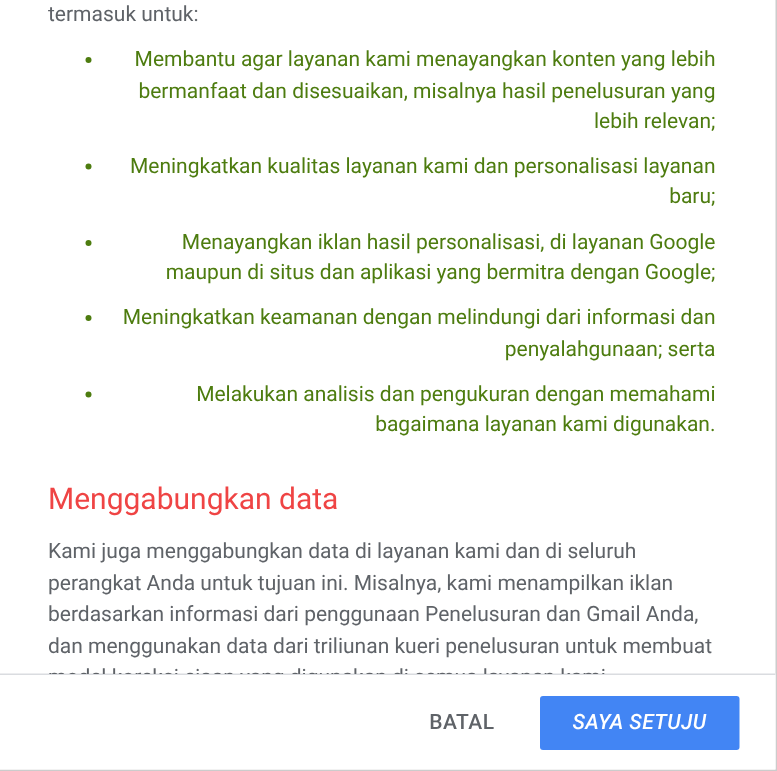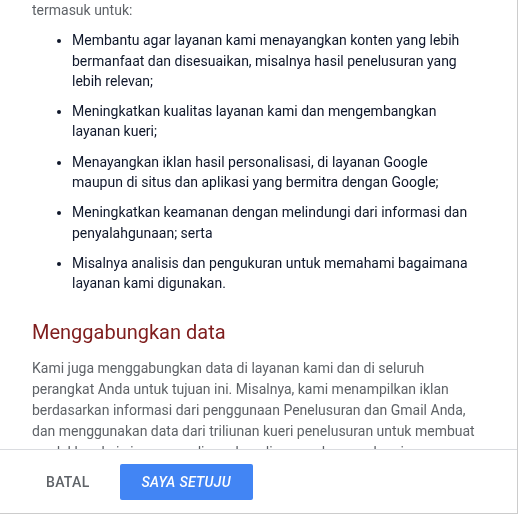--- a/index.html
+++ b/index.html
@@ -35,40 +35,42 @@
     line-height: 1.45;
     margin-bottom: 8px;
   }
   ul.bullets {
     list-style: disc;
     padding-left: 40px;
     margin: 6px 0 20px 0;
   }
   ul.bullets li {
     font-size: 14px;
-    color: #0f172a;
+    color: #4d7c0f;
     line-height: 1.45;
     margin: 10px 0;
+    text-align: right;
   }
   h2.section-title {
     font-size: 20px;
     font-weight: 400;
-    color: #7f1d1d;
+    color: #ef4444;
     margin: 26px 0 14px 0;
   }
   p.body-text {
     font-size: 14px;
     color: #5f6368;
     line-height: 1.5;
   }
   .footer {
     height: 64px;
     border-top: 1px solid #dadce0;
     display: flex;
     align-items: center;
+    justify-content: flex-end;
     padding: 0 24px;
     gap: 8px;
     background: #fff;
   }
   .btn {
     font-size: 14px;
     font-weight: 500;
     letter-spacing: 0.3px;
     padding: 10px 22px;
     border: none;
@@ -99,24 +101,24 @@
 <body>
 
 <div class="dialog">
 
   <div class="scroll-area">
 
     <p class="intro-frag">termasuk untuk:</p>
 
     <ul class="bullets">
       <li>Membantu agar layanan kami menayangkan konten yang lebih bermanfaat dan disesuaikan, misalnya hasil penelusuran yang lebih relevan;</li>
-      <li>Meningkatkan kualitas layanan kami dan mengembangkan layanan kueri;</li>
+      <li>Meningkatkan kualitas layanan kami dan personalisasi layanan baru;</li>
       <li>Menayangkan iklan hasil personalisasi, di layanan Google maupun di situs dan aplikasi yang bermitra dengan Google;</li>
       <li>Meningkatkan keamanan dengan melindungi dari informasi dan penyalahgunaan; serta</li>
-      <li>Misalnya analisis dan pengukuran untuk memahami bagaimana layanan kami digunakan.</li>
+      <li>Melakukan analisis dan pengukuran dengan memahami bagaimana layanan kami digunakan.</li>
     </ul>
 
     <h2 class="section-title">Menggabungkan data</h2>
 
     <p class="body-text">Kami juga menggabungkan data di layanan kami dan di seluruh perangkat Anda untuk tujuan ini. Misalnya, kami menampilkan iklan berdasarkan informasi dari penggunaan Penelusuran dan Gmail Anda, dan menggunakan data dari triliunan kueri penelusuran untuk membuat model koreksi ejaan yang digunakan di semua layanan kami.</p>
 
   </div>
 
   <div class="footer">
     <button class="btn btn-flat">BATAL</button>

